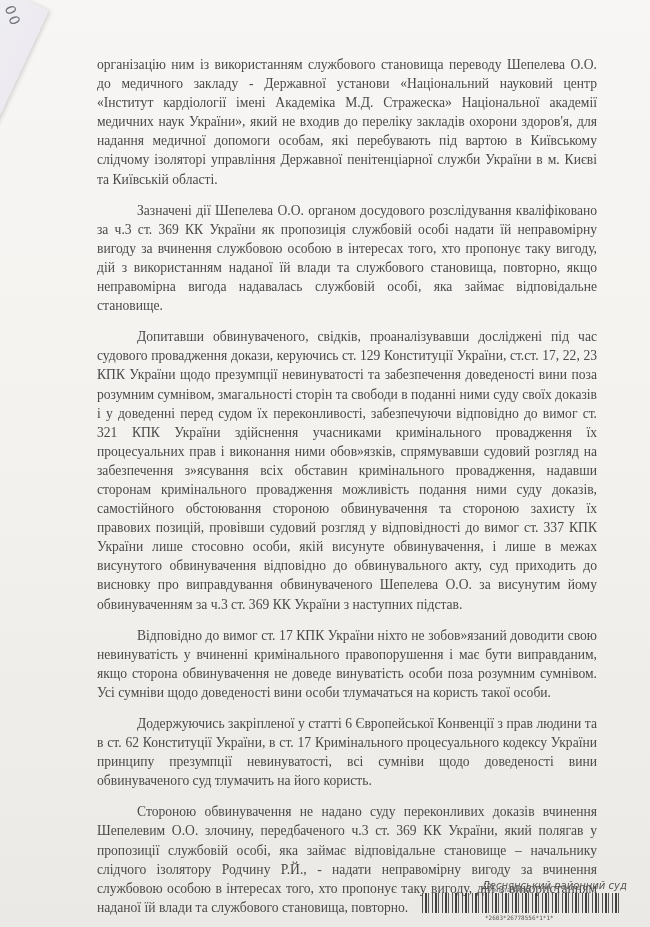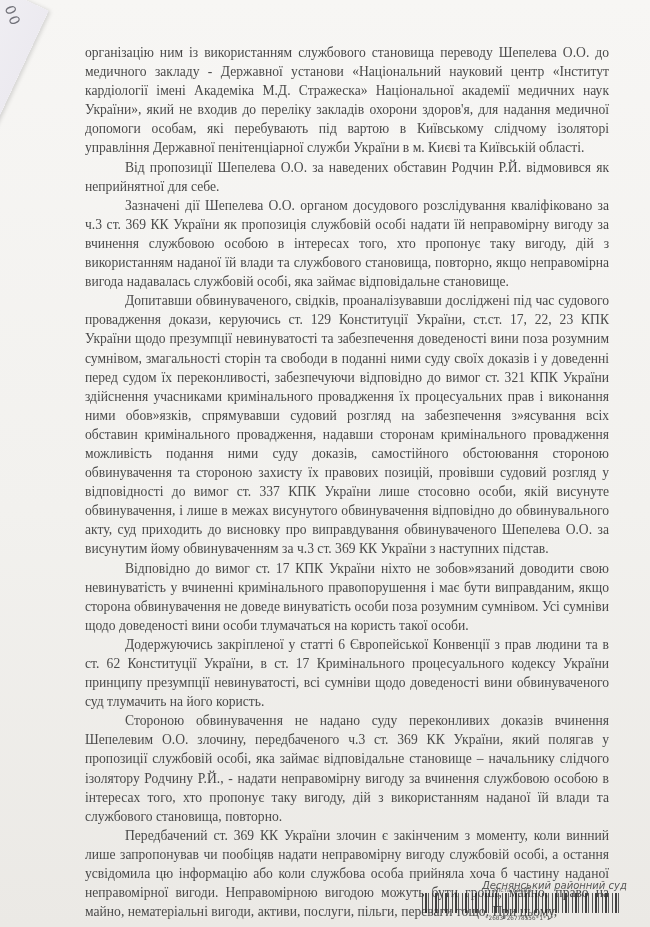--- a/index.html
+++ b/index.html
@@ -49,21 +49,21 @@
       left: 85px;
       top: 43px;
       width: 524px;
       font-size: 13.6px;
       line-height: 19.1px;
       color: #4a4a4a;
       text-align: justify;
       filter: blur(0.25px);
     }
     .para {
-      margin: 0;
+      margin: 12px;
       text-indent: 0;
     }
     .para.indent {
       text-indent: 40px;
     }
     .stamp {
       position: absolute;
       left: 494px;
       top: 886px;
       font-family: "DejaVu Sans", sans-serif;
@@ -103,21 +103,20 @@
 </head>
 <body>
 
 <div class="page">
   <div class="under-sheet">
   </div>
   <div class="under-sheet-mark">00</div>
 
   <div class="text-block">
     <p class="para">організацію ним із використанням службового становища переводу Шепелева О.О. до медичного закладу - Державної установи «Національний науковий центр «Інститут кардіології імені Академіка М.Д. Стражеска» Національної академії медичних наук України», який не входив до переліку закладів  охорони здоров'я, для надання медичної допомоги особам, які перебувають під вартою в Київському слідчому ізоляторі управління Державної пенітенціарної служби України в м. Києві та Київській області.</p>
-    <p class="para indent">Від пропозиції Шепелева О.О. за наведених обставин Родчин Р.Й. відмовився як неприйнятної для себе.</p>
     <p class="para indent">Зазначені дії Шепелева О.О. органом досудового розслідування кваліфіковано за ч.3 ст. 369 КК України як пропозиція службовій особі надати їй неправомірну вигоду за вчинення службовою особою в інтересах того, хто пропонує таку вигоду, дій з використанням наданої їй влади та службового становища, повторно, якщо неправомірна вигода надавалась службовій особі, яка займає відповідальне становище.</p>
     <p class="para indent">Допитавши обвинуваченого, свідків, проаналізувавши досліджені під час судового провадження докази, керуючись ст. 129 Конституції України, ст.ст. 17, 22, 23 КПК України щодо презумпції невинуватості та забезпечення доведеності вини поза розумним сумнівом, змагальності сторін та свободи в поданні ними суду своїх доказів і у доведенні перед судом їх переконливості, забезпечуючи відповідно до вимог ст. 321 КПК України здійснення учасниками кримінального провадження їх процесуальних прав і виконання ними обов»язків, спрямувавши судовий розгляд на забезпечення з»ясування всіх обставин кримінального провадження, надавши сторонам кримінального провадження можливість подання ними суду доказів, самостійного обстоювання стороною обвинувачення та стороною захисту їх правових позицій, провівши судовий розгляд у відповідності до вимог ст. 337 КПК України лише стосовно особи, якій висунуте обвинувачення, і лише в межах висунутого обвинувачення відповідно до обвинувального акту, суд приходить до висновку про виправдування обвинуваченого Шепелева О.О. за висунутим йому обвинуваченням за ч.3 ст. 369 КК України з наступних підстав.</p>
     <p class="para indent">Відповідно до вимог ст. 17 КПК України ніхто не зобов»язаний доводити свою невинуватість у вчиненні кримінального правопорушення і має бути виправданим, якщо сторона обвинувачення не доведе винуватість особи поза розумним сумнівом. Усі сумніви щодо доведеності вини особи тлумачаться на користь такої особи.</p>
     <p class="para indent">Додержуючись закріпленої у статті 6 Європейської Конвенції з прав людини та в ст. 62 Конституції України, в ст. 17 Кримінального процесуального кодексу України принципу презумпції невинуватості, всі сумніви щодо доведеності вини обвинуваченого суд тлумачить на його користь.</p>
     <p class="para indent">Стороною обвинувачення не надано суду переконливих доказів вчинення Шепелевим О.О. злочину, передбаченого ч.3 ст. 369 КК України, який полягав у пропозиції службовій особі, яка займає відповідальне становище – начальнику слідчого ізолятору Родчину Р.Й., - надати неправомірну вигоду за вчинення службовою особою в інтересах того, хто пропонує таку вигоду, дій з використанням наданої їй влади та службового становища, повторно.</p>
     <p class="para indent"><span>Передбачений ст. 369 КК України злочин є закінченим з моменту, коли винний лише запропонував чи пообіцяв надати неправомірну вигоду службовій особі, а остання усвідомила цю інформацію або коли службова особа прийняла хоча б частину наданої неправомірної вигоди. Неправомірною вигодою можуть бути гроші, майно, право на майно, нематеріальні вигоди, активи, послуги, пільги, переваги тощо. При цьому, </span></p>
 
   </div>
 
   <div class="scribble">

